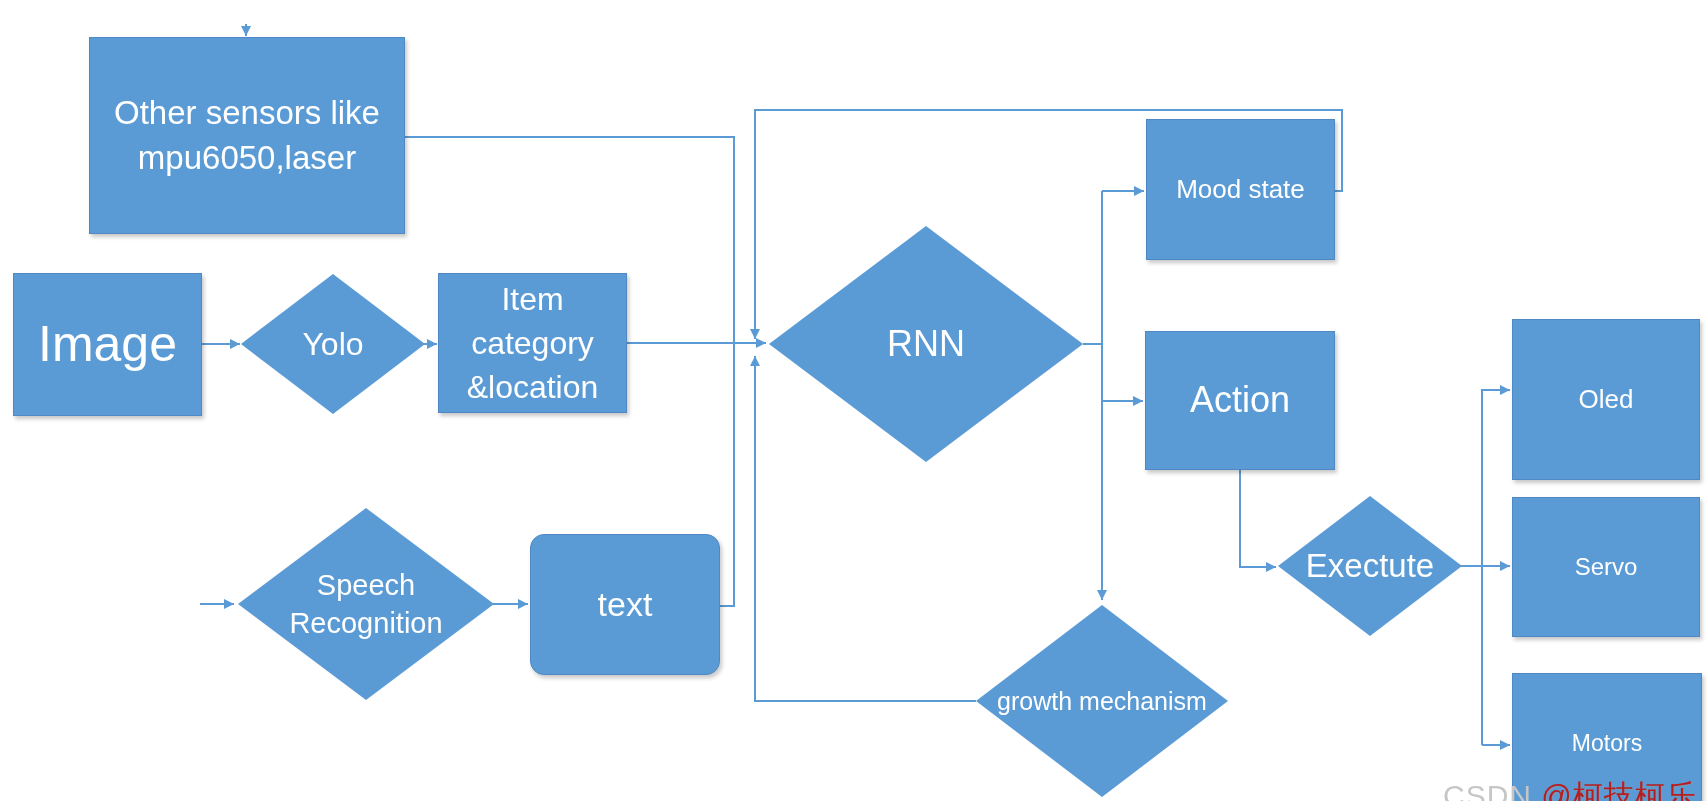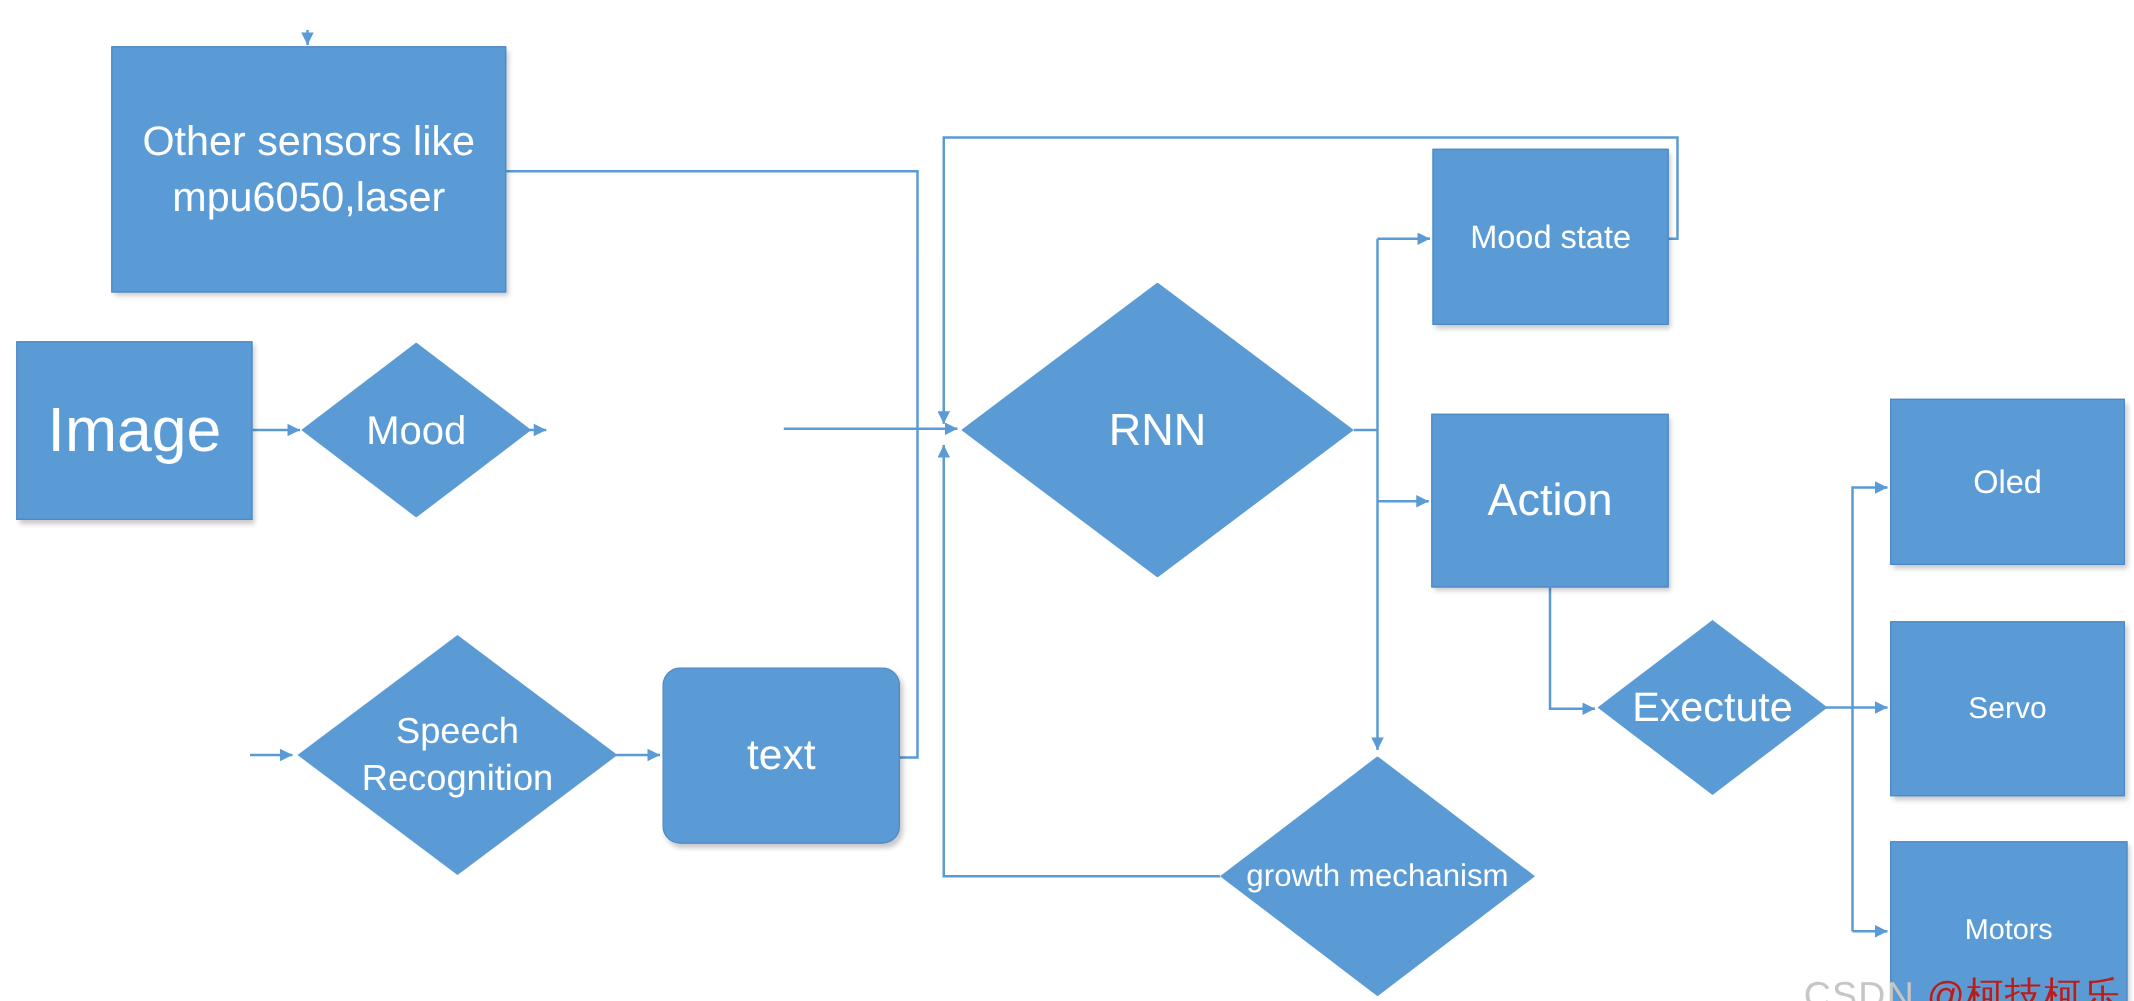--- a/index.html
+++ b/index.html
@@ -105,50 +105,55 @@
 
   <div class="node rect" style="left:89px;top:13px;width:316px;height:197px;font-size:33px;">
     <span>Other sensors like</span>
     <span>mpu6050,laser</span>
   </div>
 
   <div class="node rect" style="left:13px;top:249px;width:189px;height:143px;font-size:50px;">
     <span>Image</span>
   </div>
 
+  <div class="node rect" style="left:438px;top:249px;width:189px;height:140px;font-size:32px;line-height:1.38;">
+    <span>Item</span>
+    <span>category</span>
+    <span>&amp;location</span>
+  </div>
 
 
   <div class="node rect" style="left:530px;top:510px;width:190px;height:141px;font-size:34px;border-radius:14px;">
     <span>text</span>
   </div>
 
   <div class="node rect" style="left:1146px;top:95px;width:189px;height:141px;font-size:26px;">
     <span>Mood state</span>
   </div>
 
   <div class="node rect" style="left:1145px;top:307px;width:190px;height:139px;font-size:36px;">
     <span>Action</span>
   </div>
 
-  <div class="node rect" style="left:1512px;top:295px;width:188px;height:133px;font-size:26px;">
+  <div class="node rect" style="left:1512px;top:295px;width:188px;height:161px;font-size:26px;">
     <span>Oled</span>
   </div>
 
   <div class="node rect" style="left:1512px;top:473px;width:188px;height:140px;font-size:24px;">
     <span>Servo</span>
   </div>
 
   <div class="node rect" style="left:1512px;top:649px;width:190px;height:141px;font-size:23px;">
     <span>Motors</span>
   </div>
 
   <div class="node diamond" style="left:241px;top:250px;width:184px;height:140px;font-size:32px;">
     <div class="shape"></div>
     <div class="label">
-      <span>Mood</span>
+      <span>Yolo</span>
     </div>
   </div>
 
   <div class="node diamond" style="left:238px;top:484px;width:256px;height:192px;font-size:29px;">
     <div class="shape"></div>
     <div class="label">
       <span>Speech</span>
       <span>Recognition</span>
     </div>
   </div>

